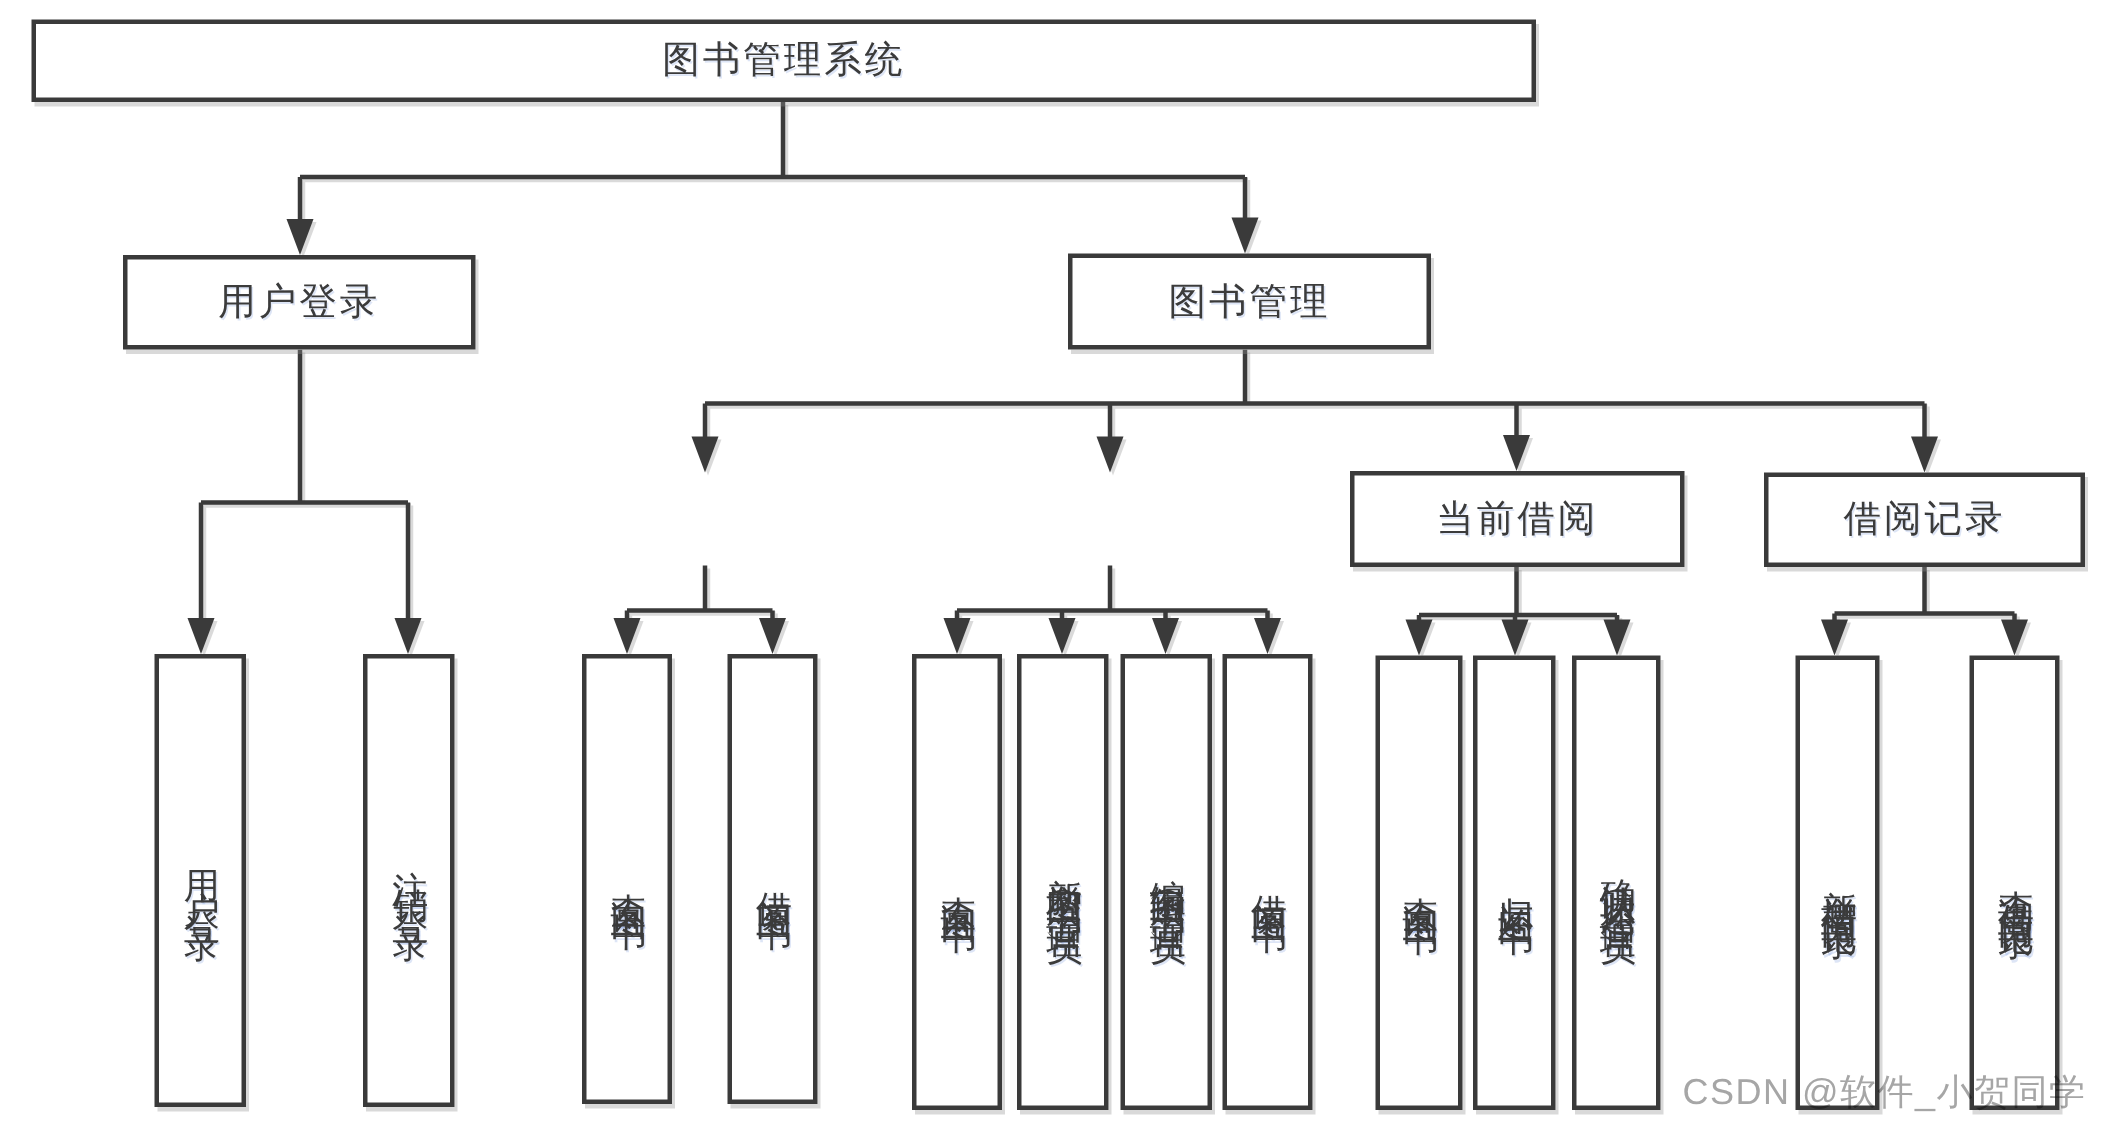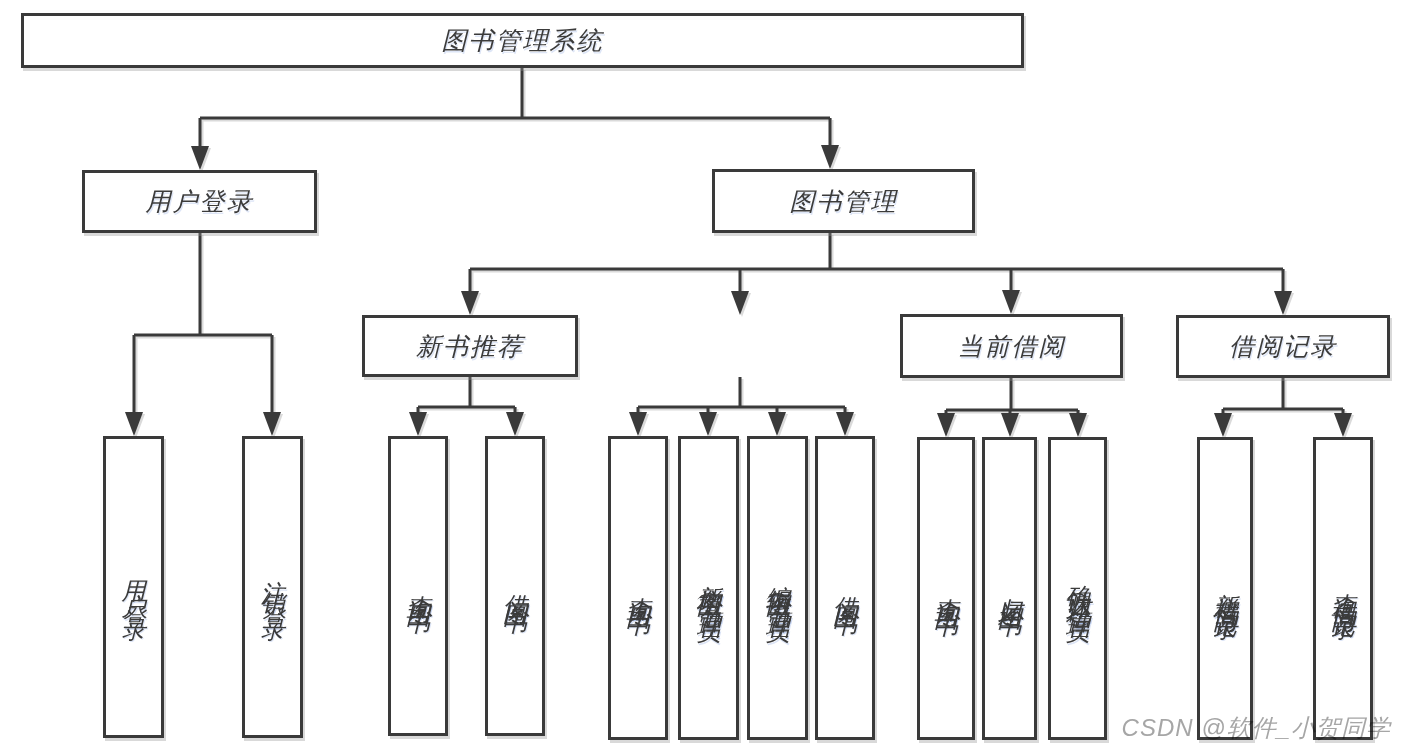--- a/index.html
+++ b/index.html
@@ -9,21 +9,20 @@
     --background:#ffffff;
   }
   html,body{margin:0;padding:0;background:#fff;}
   .stage{
     position:relative;
     width:1405px;height:747px;
     background:var(--background);
     overflow:hidden;
     font-family:"Liberation Sans","DejaVu Sans",sans-serif;
     color:var(--text);
-    font-style:italic;
   }
   .wires{
     position:absolute;left:0;top:0;
     color:var(--line);
     pointer-events:none;
     filter:drop-shadow(2px 2.5px 0 rgba(150,150,150,.35));
   }
   .wires path{stroke:currentColor;stroke-width:3;fill:none;}
   .wires polygon{fill:currentColor;stroke:none;}
   .node{
@@ -105,23 +104,22 @@
     <g>
       <path d="M1283,378 V409 M1223,409 H1343 M1223,409 V417 M1343,409 V417"></path>
       <polygon points="1214,413 1232,413 1223,437"></polygon>
       <polygon points="1334,413 1352,413 1343,437"></polygon>
     </g>
   </svg>
 
   <div class="node h" style="left:21px;top:13px;width:1003px;height:55px">图书管理系统</div>
 
   <div class="node h" style="left:82px;top:170px;width:235px;height:63px">用户登录</div>
-  <div class="node h" style="left:712px;top:169px;width:263px;height:64px">图书管理</div>
+  <div class="node h" style="left:712px;top:169px;width:242px;height:64px">图书管理</div>
 
-  <div class="node h" style="left:362px;top:315px;width:216px;height:62px">新书推荐</div>
   <div class="node h" style="left:1176px;top:315px;width:214px;height:63px">借阅记录</div>
   <div class="node h" style="left:900px;top:314px;width:223px;height:64px">当前借阅</div>
 
   <div class="node v wide" style="left:103px;top:436px;width:61px;height:302px">用户登录</div>
   <div class="node v wide" style="left:242px;top:436px;width:61px;height:302px">注销登录</div>
 
   <div class="node v" style="left:388px;top:436px;width:60px;height:300px">查询图书</div>
   <div class="node v" style="left:485px;top:436px;width:60px;height:300px">借阅图书</div>
 
   <div class="node v" style="left:608px;top:436px;width:60px;height:304px">查询图书</div>

